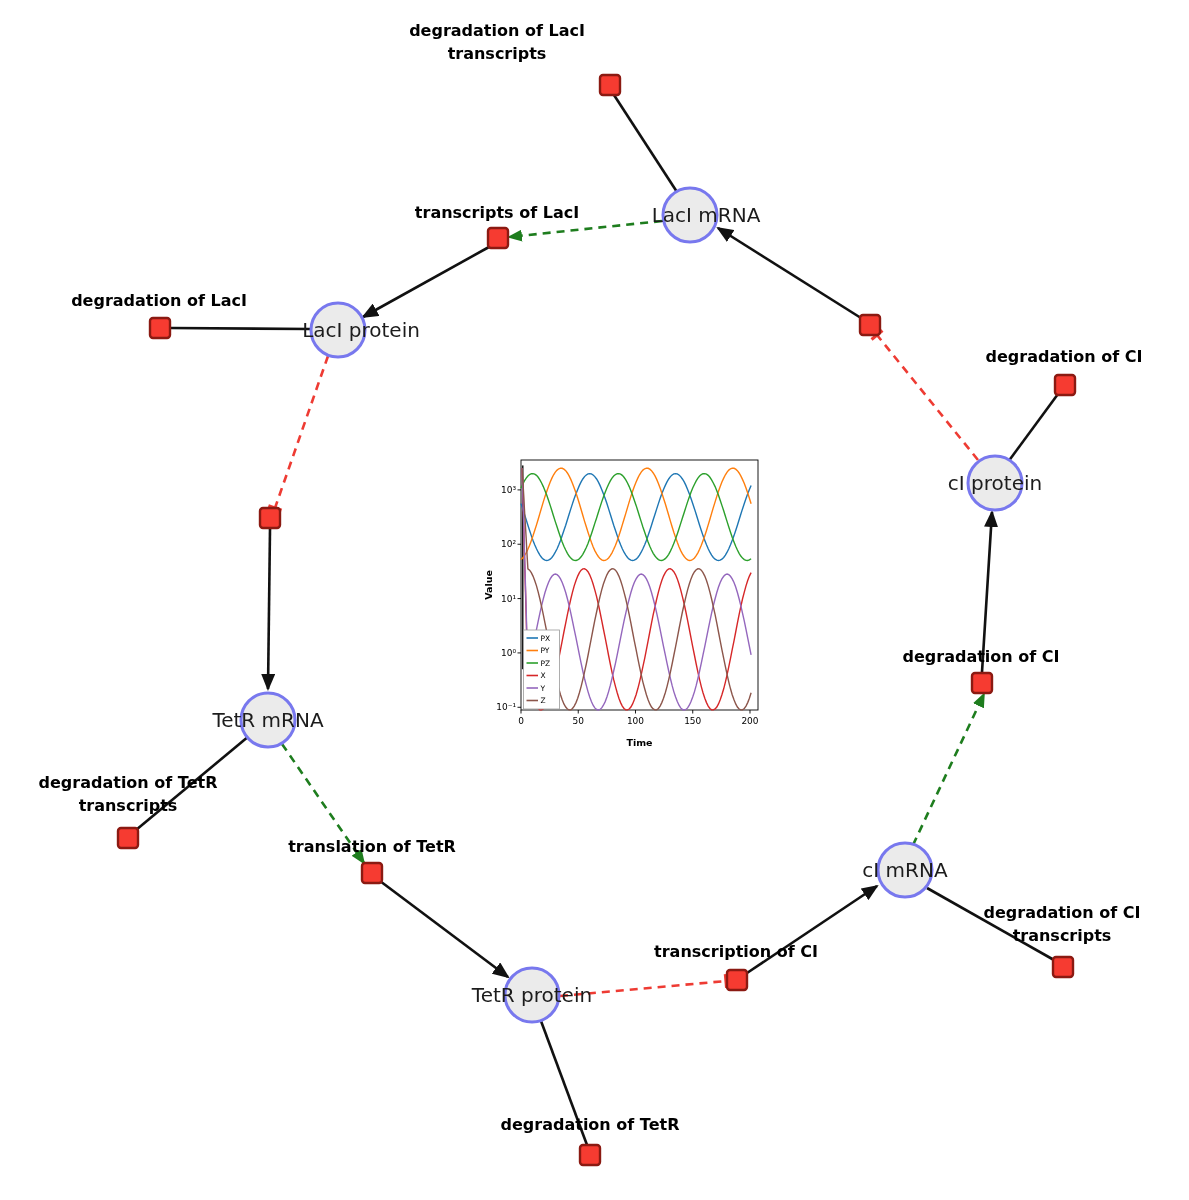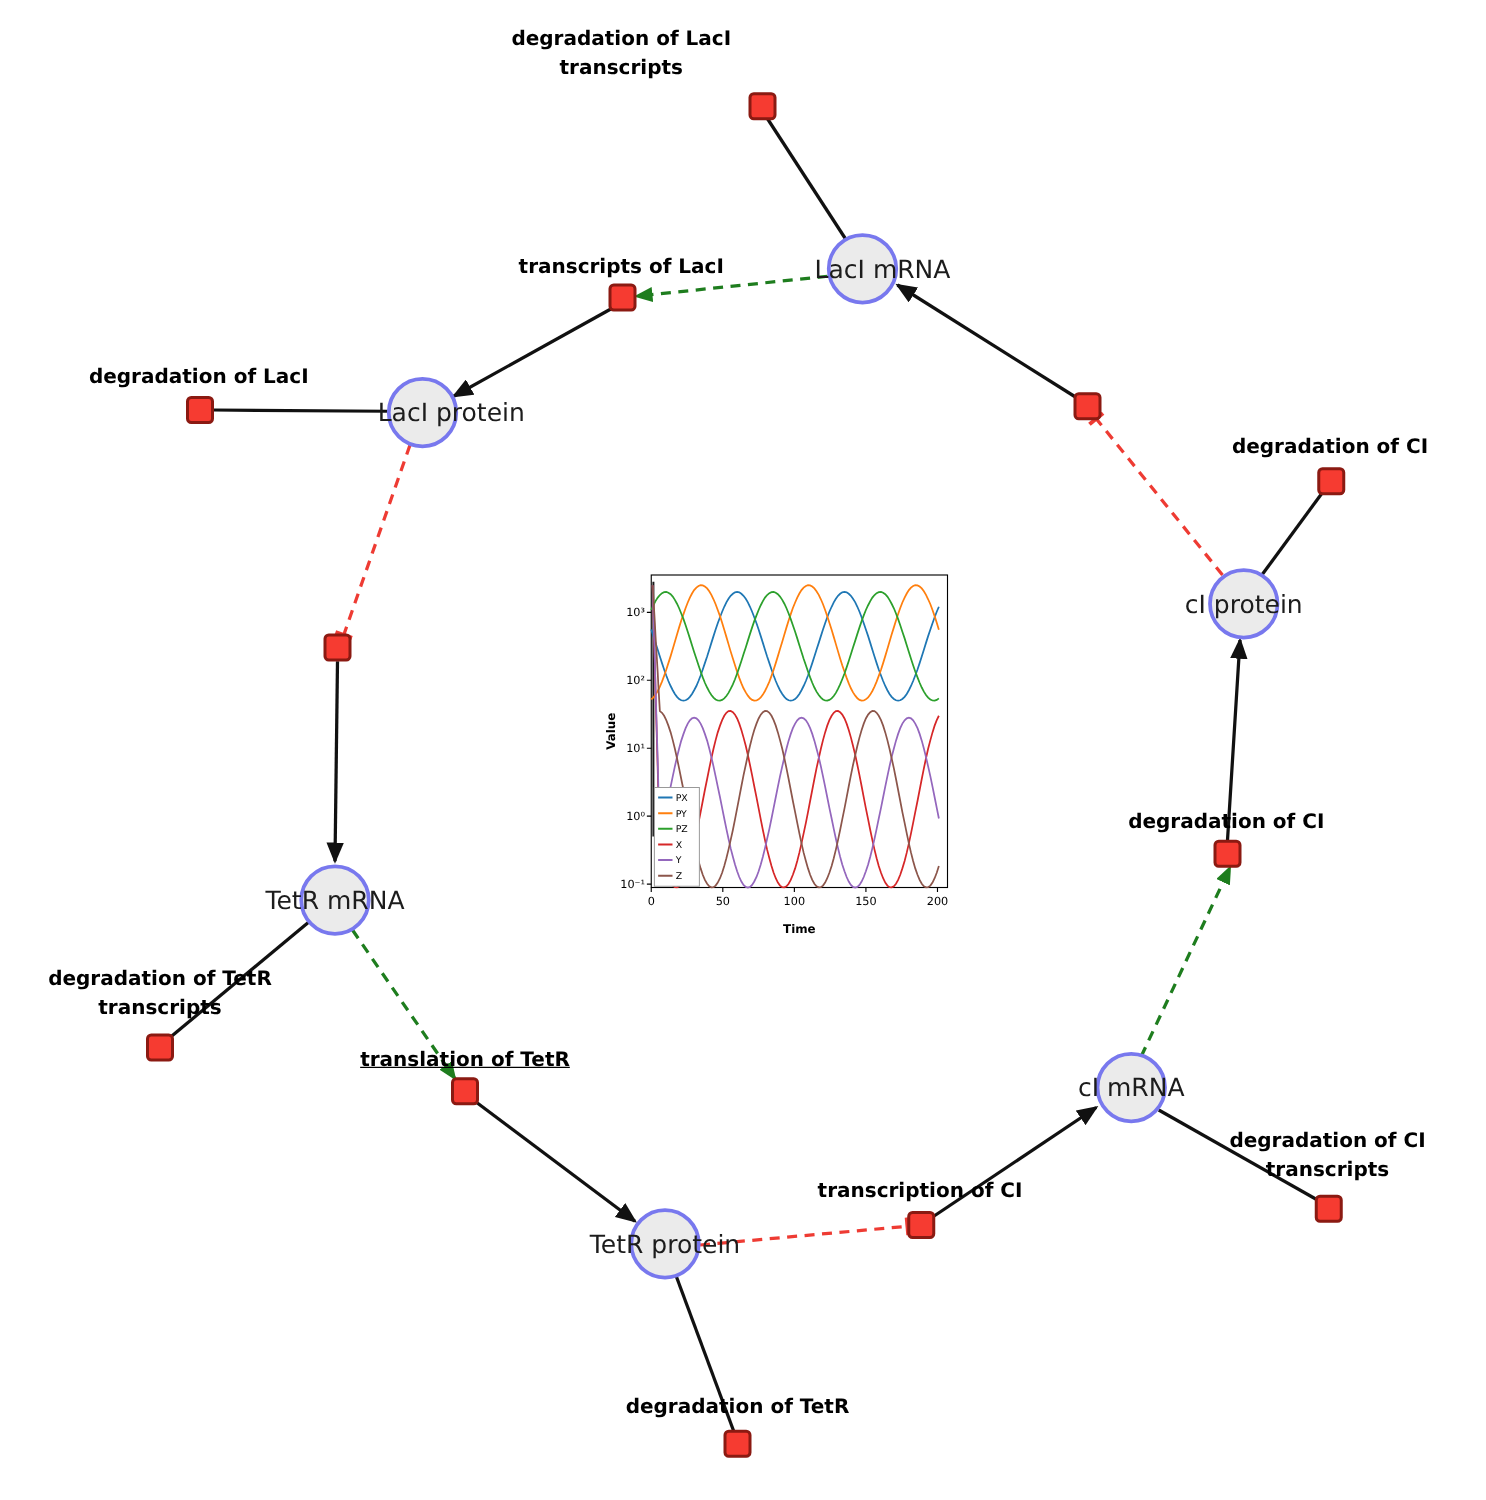--- a/index.html
+++ b/index.html
@@ -101,21 +101,21 @@
       <div class="reaction-label" style="left: 1064px; top: 357px;">
         <div>degradation of CI</div>
       </div>
       <div class="reaction-label" style="left: 981px; top: 657px;">
         <div>degradation of CI</div>
       </div>
       <div class="reaction-label" style="left: 128px; top: 794px;">
         <div>degradation of TetR</div>
         <div>transcripts</div>
       </div>
-      <div class="reaction-label" style="left: 372px; top: 847px; text-decoration: underline;">
+      <div class="reaction-label" style="left: 372px; top: 847px;">
         <div>translation of TetR</div>
       </div>
       <div class="reaction-label" style="left: 1062px; top: 924px;">
         <div>degradation of CI</div>
         <div>transcripts</div>
       </div>
       <div class="reaction-label" style="left: 736px; top: 952px;">
         <div>transcription of CI</div>
       </div>
       <div class="reaction-label" style="left: 590px; top: 1125px;">

